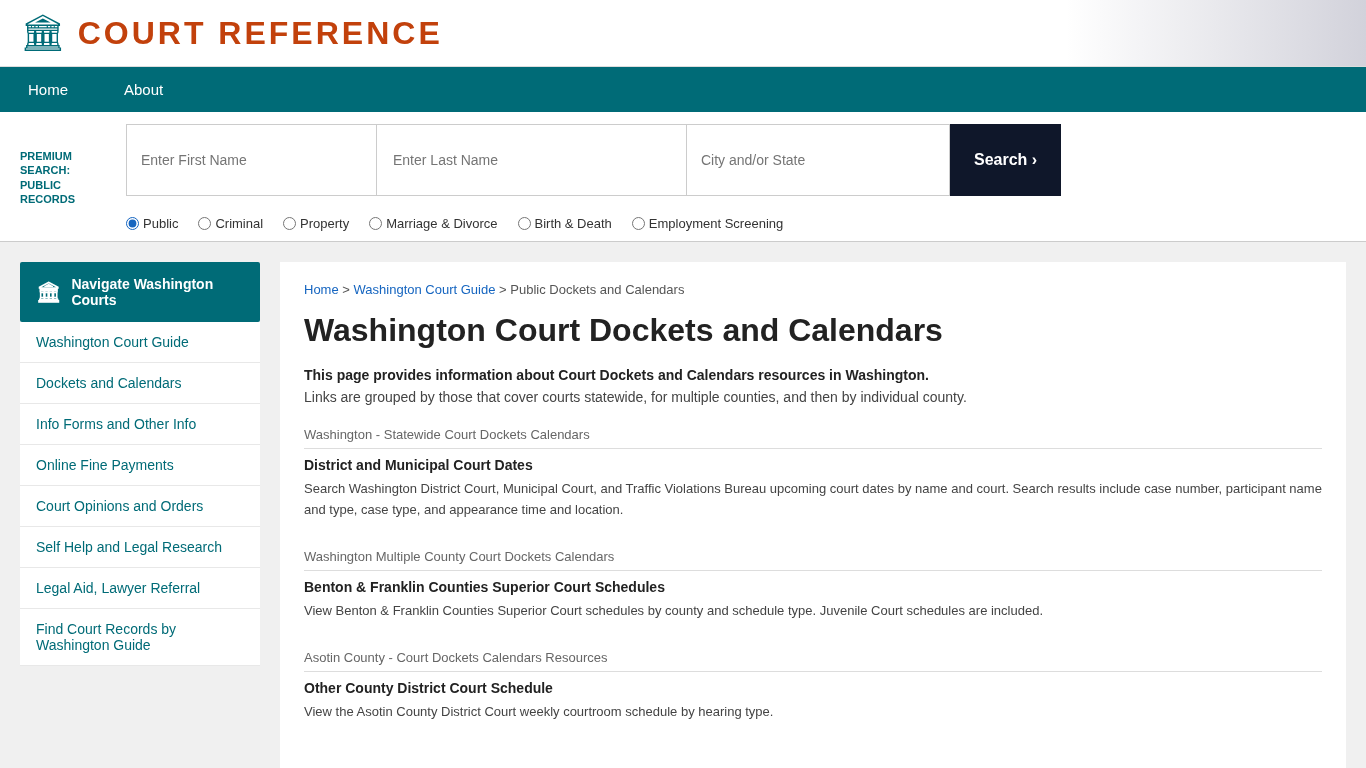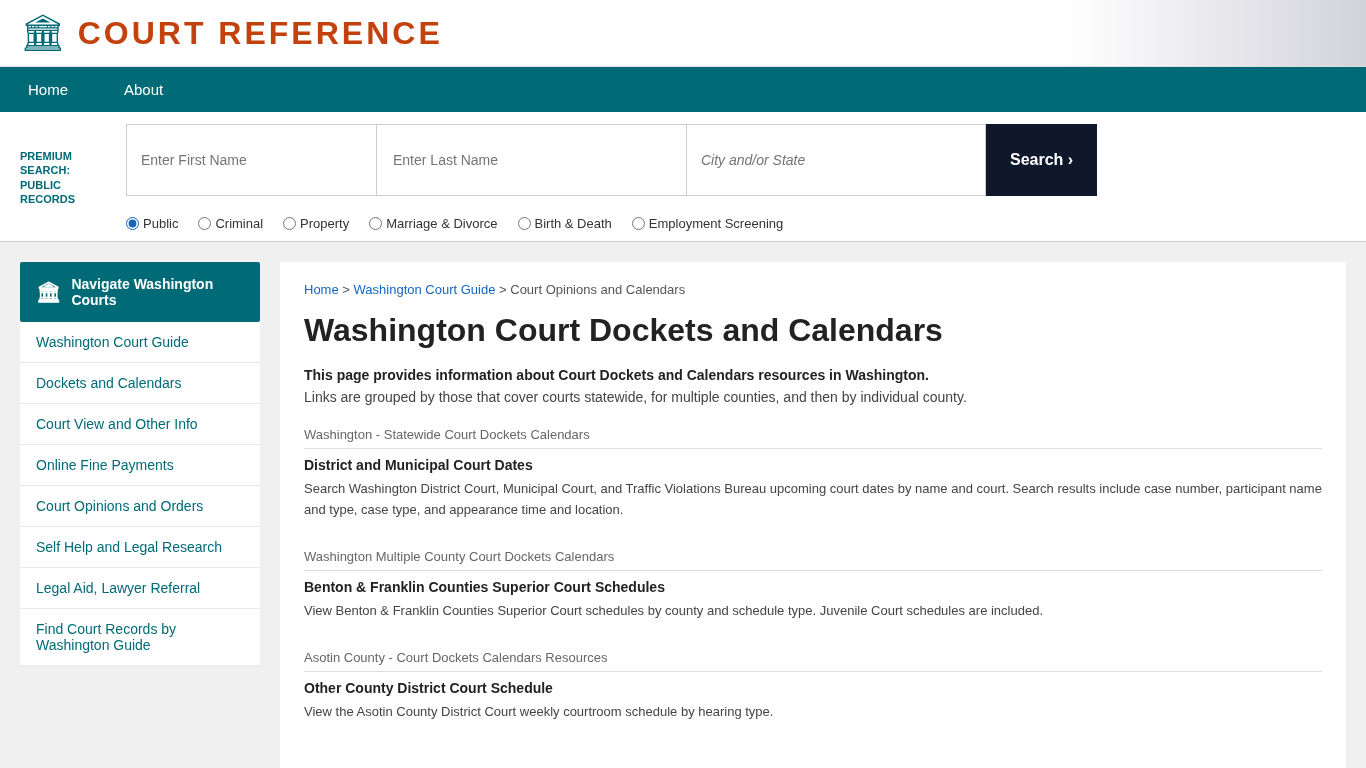--- a/index.html
+++ b/index.html
@@ -81,21 +81,21 @@
     }
     .search-field {
       border: 1px solid #ccc;
       padding: 10px 14px;
       font-size: 14px;
       color: #999;
       outline: none;
     }
     .search-field:first-child { width: 250px; border-right: none; }
     .search-field:nth-child(2) { width: 310px; border-right: none; padding-left: 16px; }
-    .search-field:nth-child(3) { width: 300px; font-style: italic; }
+    .search-field:nth-child(3) { width: 264px; }
     .search-btn {
       background: #0f172a;
       color: #fff;
       border: none;
       padding: 27px 24px;
       font-size: 16px;
       font-weight: bold;
       cursor: pointer;
       display: flex;
       align-items: center;
@@ -269,36 +269,36 @@
 
 <div id="main">
 
   <div id="sidebar">
     <div class="sidebar-active">
       <span class="nav-icon">🏛</span>
       <span>Navigate Washington Courts</span>
     </div>
     <a class="sidebar-link">Washington Court Guide</a>
     <a class="sidebar-link">Dockets and Calendars</a>
-    <a class="sidebar-link">Court View and Other Info</a>
+    <a class="sidebar-link">Info Forms and Other Info</a>
     <a class="sidebar-link">Online Fine Payments</a>
     <a class="sidebar-link">Court Opinions and Orders</a>
     <a class="sidebar-link">Self Help and Legal Research</a>
     <a class="sidebar-link">Legal Aid, Lawyer Referral</a>
     <a class="sidebar-link">Find Court Records by Washington Guide</a>
   </div>
 
   <div id="content">
 
     <div class="breadcrumb">
       <a href="#">Home</a>
       <span> &gt; </span>
       <a href="#">Washington Court Guide</a>
       <span> &gt; </span>
-      <span>Court Opinions and Calendars</span>
+      <span>Public Dockets and Calendars</span>
     </div>
 
     <h1 class="page-title">Washington Court Dockets and Calendars</h1>
 
     <p class="intro-bold">This page provides information about Court Dockets and Calendars resources in Washington.</p>
     <p class="intro-text">Links are grouped by those that cover courts statewide, for multiple counties, and then by individual county.</p>
 
     <div class="section-header">Washington - Statewide Court Dockets Calendars</div>
     <div class="resource-block">
       <div class="resource-title">District and Municipal Court Dates</div>

